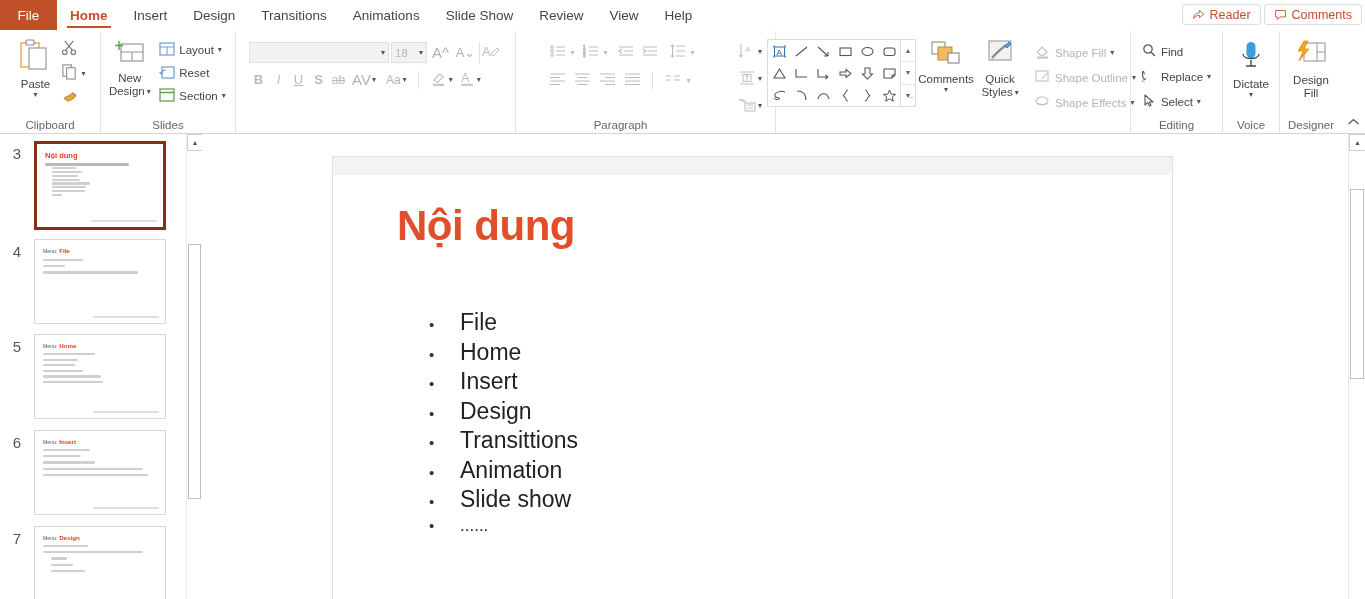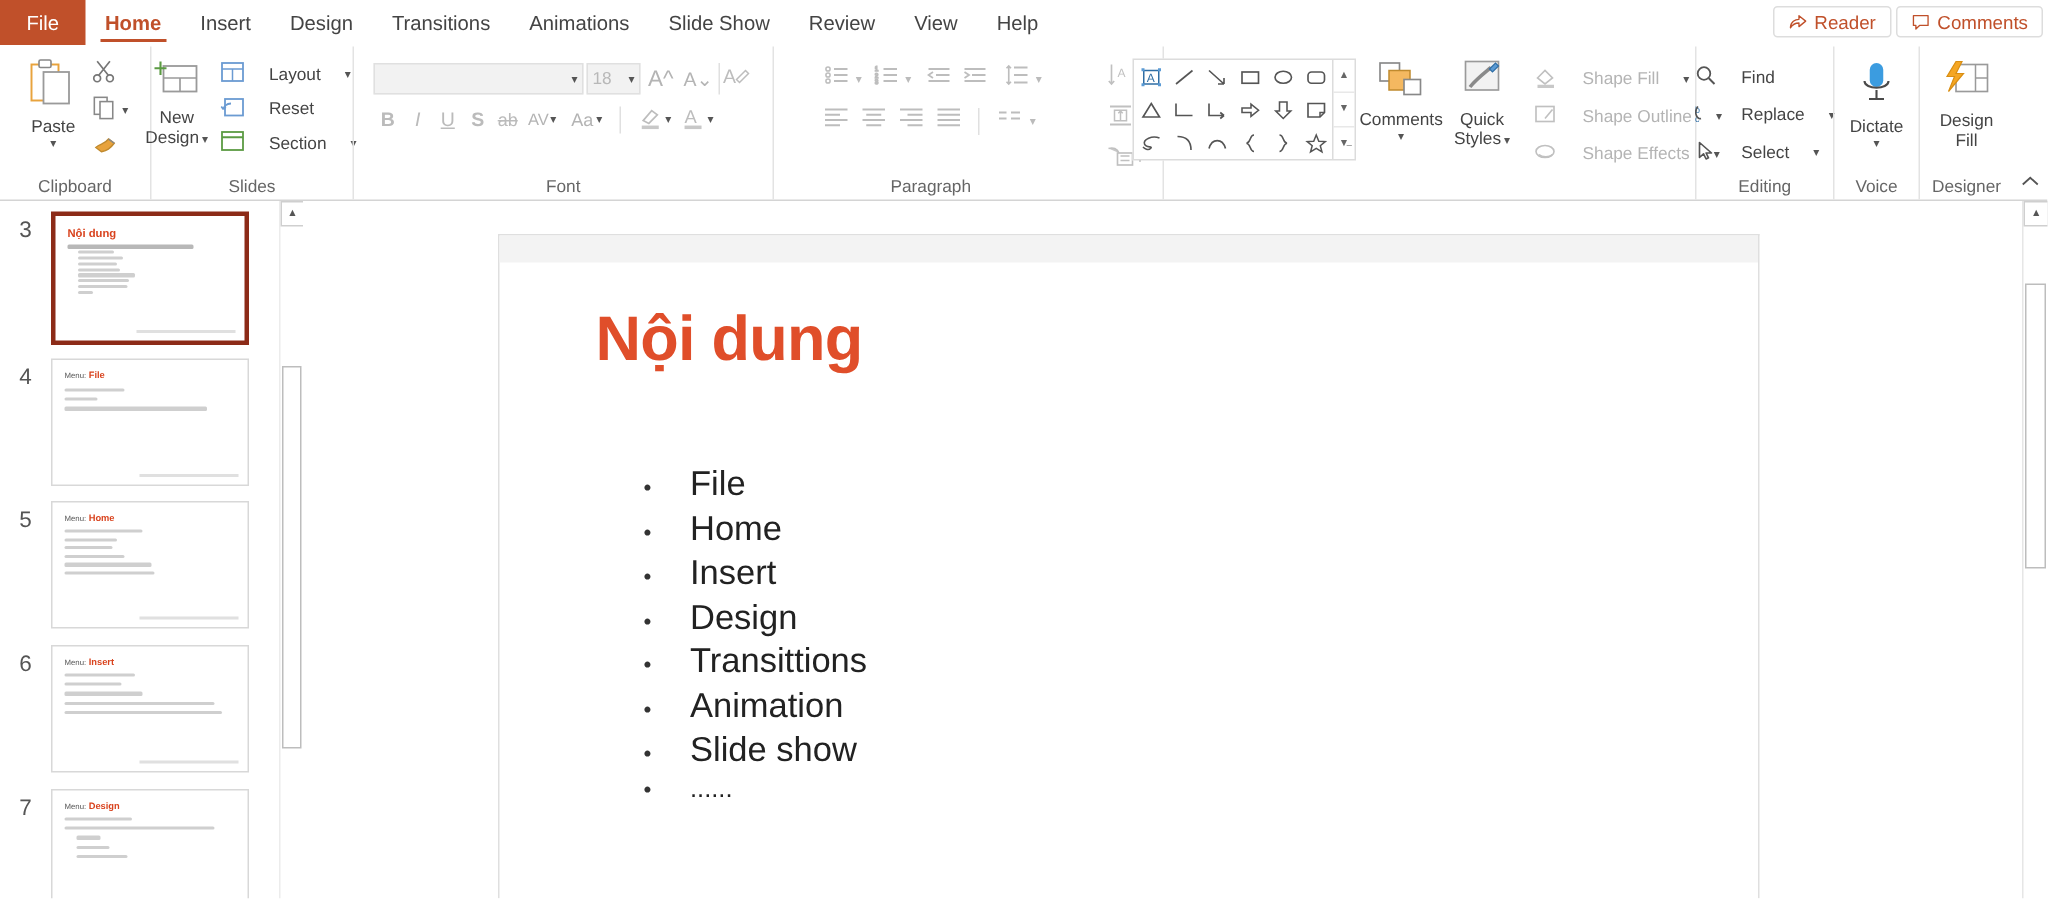--- a/index.html
+++ b/index.html
@@ -30,21 +30,21 @@
   .grp + .grp{ border-left:1px solid #e3e3e3; }
   .grp-body{ flex:1; display:flex; align-items:flex-start; padding:2px 6px 0 6px; }
   .grp-label{ font-size:11.5px; color:#666; text-align:center; padding-bottom:2px;
               width:100%; position:relative; height:15px; line-height:15px; }
 
   .bigbtn{ display:flex; flex-direction:column; align-items:center; justify-content:space-between;
            font-size:11.5px; color:#444; cursor:pointer; padding:2px 4px; line-height:13px; }
   .bigbtn .ic{ margin-bottom:1px; }
   .chev{ font-size:8px; line-height:7px; color:#555; }
 
-  .smbtn{ display:flex; align-items:center; gap:16px; font-size:11.5px; color:#444;
+  .smbtn{ display:flex; align-items:center; gap:4px; font-size:11.5px; color:#444;
           cursor:pointer; padding:1px 3px; height:21px; white-space:nowrap; }
   .smbtn.dis{ color:#b4b4b4; }
   .col{ display:flex; flex-direction:column; justify-content:flex-start; }
 
   
   .fontrow{ display:flex; align-items:center; gap:2px; }
   .fontbox{ height:21px; background:#f2f2f2; border:1px solid #e0e0e0; display:flex;
             align-items:center; justify-content:space-between; padding:0 3px;
             font-size:11.5px; color:#b8b8b8; }
   .iconbtn{ width:23px; height:21px; display:flex; align-items:center; justify-content:center;
@@ -248,21 +248,21 @@
               </svg></span>
         </div>
       </div>
       <div class="fontrow" style="gap:1px">
         <div class="fbold" style="font-weight:bold">B</div>
         <div class="fbold" style="font-style:italic">I</div>
         <div class="fbold" style="text-decoration:underline">U</div>
         <div class="fbold" style="font-weight:bold">S</div>
         <div class="fbold" style="text-decoration:line-through;font-size:12px">ab</div>
         <div class="smbtn dis" style="gap:1px">
-          <span style="font-size:11px">AV</span>
+          <span style="font-size:15px">AV</span>
           <span class="chev">▾</span>
         </div>
         <div class="smbtn dis" style="gap:2px;margin-left:3px">
           <span style="font-size:12px">Aa</span>
           <span class="chev">▾</span>
         </div>
         <div style="width:1px;height:18px;background:#e0e0e0;margin:0 7px"></div>
         <div class="smbtn" style="gap:2px">
           <span>
             <svg width="17" height="17" viewBox="0 0 18 18">
@@ -274,21 +274,20 @@
         <div class="smbtn" style="gap:2px">
           <span>
             <svg width="15" height="17" viewBox="0 0 15 18">
                 <text x="1" y="13" font-size="13" fill="#bdbdbd" font-family="Liberation Sans, sans-serif">A</text>
                 <rect x="1" y="14.5" width="12" height="2.5" fill="#C8C8C8"></rect>
               </svg></span>
           <span class="chev">▾</span>
         </div>
       </div>
     </div>
-    <div class="grp-label">Font</div>
   </div>
 
   <div class="grp" style="width:210px">
     <div class="grp-body" style="flex-direction:column;gap:7px;padding-top:9px;align-items:flex-start;">
       <div class="fontrow" style="gap:1px">
         <div class="iconbtn dis">
           <span><svg width="16" height="14" viewBox="0 0 16 14">
                 <circle cx="2" cy="3" r="1.4" fill="#c0c0c0"></circle>
                 <circle cx="2" cy="7" r="1.4" fill="#c0c0c0"></circle>
                 <circle cx="2" cy="11" r="1.4" fill="#c0c0c0"></circle>

